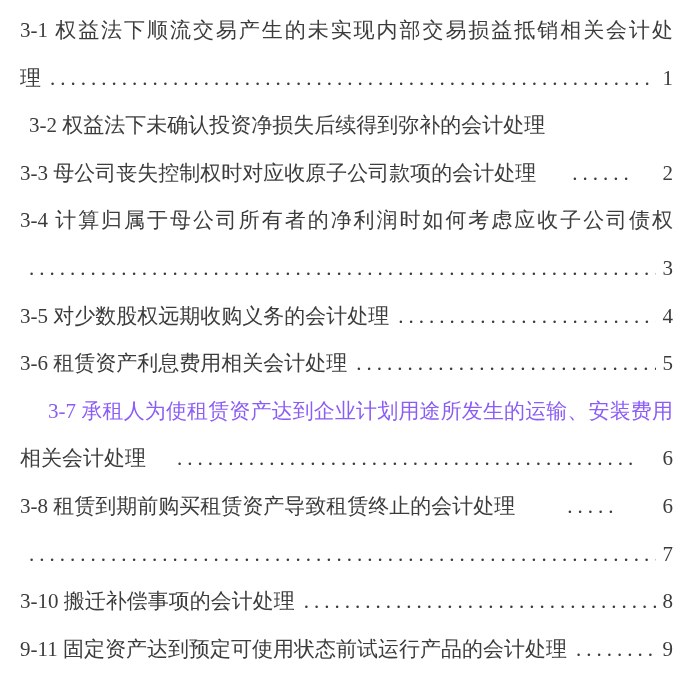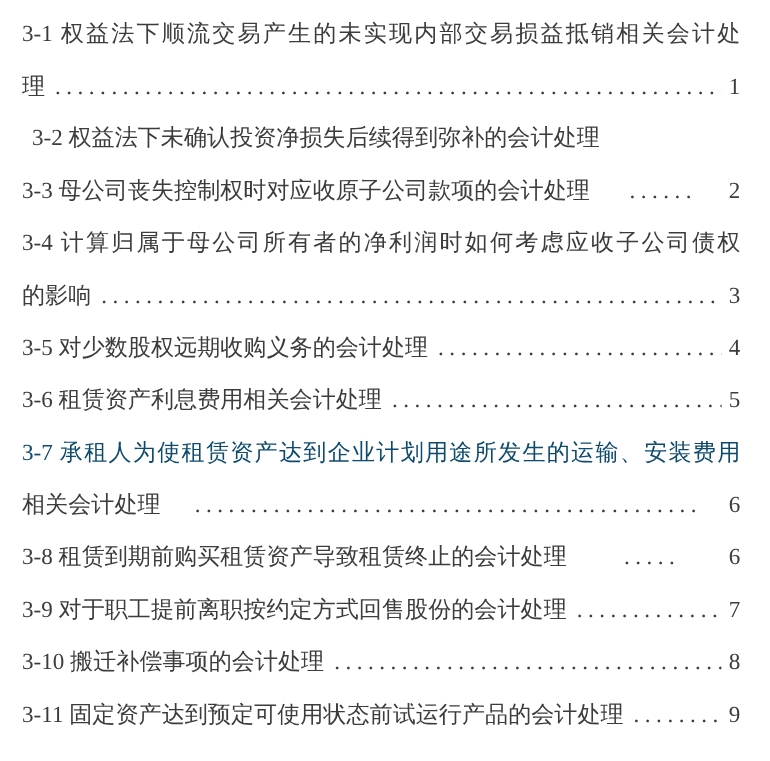--- a/index.html
+++ b/index.html
@@ -69,54 +69,52 @@
         <span class="dot-leader">..........................................................................................</span>
         <span class="page-num">1</span>
       </div>
       <div class="toc-line" style="color: rgb(60, 60, 60); gap: 27px;">
         <span class="entry-text">3-3 母公司丧失控制权时对应收原子公司款项的会计处理</span>
         <span class="dot-leader">..........................................................................................</span>
         <span class="page-num">2</span>
       </div>
       <div class="toc-line wrap" style="color: rgb(60, 60, 60); font-family: Liberation Serif, serif;">3-4 计算归属于母公司所有者的净利润时如何考虑应收子公司债权</div>
       <div class="toc-line" style="color: rgb(60, 60, 60);">
-        <span class="entry-text">的影响</span>
         <span class="dot-leader">..........................................................................................</span>
         <span class="page-num">3</span>
       </div>
       <div class="toc-line" style="color: rgb(60, 60, 60);">
         <span class="entry-text">3-5 对少数股权远期收购义务的会计处理</span>
         <span class="dot-leader">..........................................................................................</span>
         <span class="page-num">4</span>
       </div>
       <div class="toc-line" style="color: rgb(60, 60, 60); justify-content: flex-end;">
         <span class="entry-text">3-6 租赁资产利息费用相关会计处理</span>
         <span class="dot-leader">..........................................................................................</span>
         <span class="page-num">5</span>
       </div>
-      <div class="toc-line wrap" style="color: #0c4a6e;">3-7 承租人为使租赁资产达到企业计划用途所发生的运输、安装费用</div>
+      <div class="toc-line wrap" style="color: #8b5cf6; margin-left: 28px;">3-7 承租人为使租赁资产达到企业计划用途所发生的运输、安装费用</div>
       <div class="toc-line" style="color: rgb(60, 60, 60); gap: 22px;">
         <span class="entry-text">相关会计处理</span>
         <span class="dot-leader">..........................................................................................</span>
         <span class="page-num">6</span>
       </div>
       <div class="toc-line" style="color: rgb(60, 60, 60); gap: 43px;">
         <span class="entry-text">3-8 租赁到期前购买租赁资产导致租赁终止的会计处理</span>
         <span class="dot-leader">..........................................................................................</span>
         <span class="page-num">6</span>
       </div>
       <div class="toc-line" style="color: rgb(60, 60, 60);">
-        <span class="entry-text">3-9 对于职工提前离职按约定方式回售股份的会计处理</span>
         <span class="dot-leader">..........................................................................................</span>
         <span class="page-num">7</span>
       </div>
       <div class="toc-line" style="color: rgb(60, 60, 60); align-items: flex-end;">
         <span class="entry-text">3-10 搬迁补偿事项的会计处理</span>
         <span class="dot-leader">..........................................................................................</span>
         <span class="page-num">8</span>
       </div>
       <div class="toc-line" style="color: rgb(60, 60, 60);">
-        <span class="entry-text">3-11 固定资产达到预定可使用状态前试运行产品的会计处理</span>
+        <span class="entry-text">9-11 固定资产达到预定可使用状态前试运行产品的会计处理</span>
         <span class="dot-leader">..........................................................................................</span>
         <span class="page-num">9</span>
       </div>
     </div>
 </div>
 
 </body></html>

